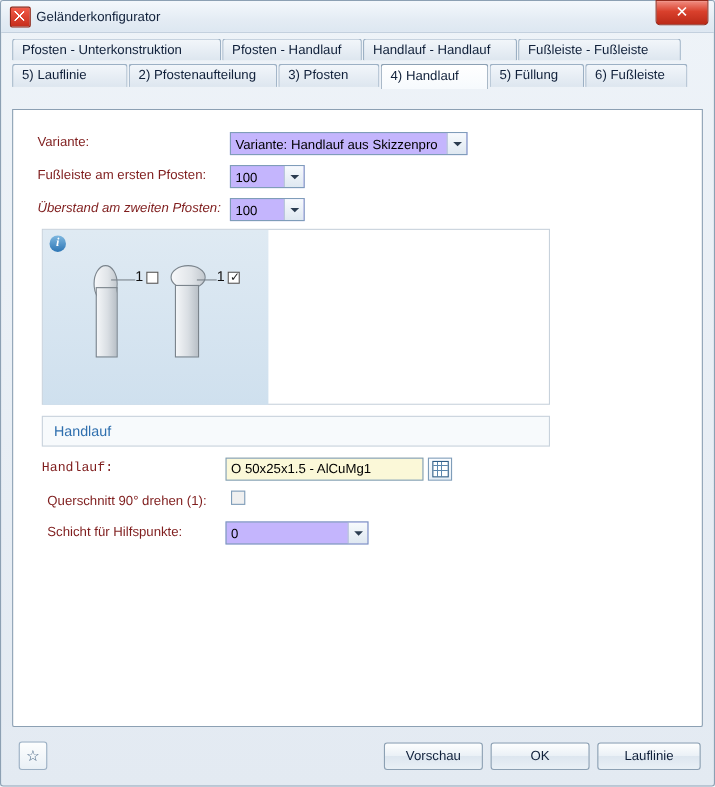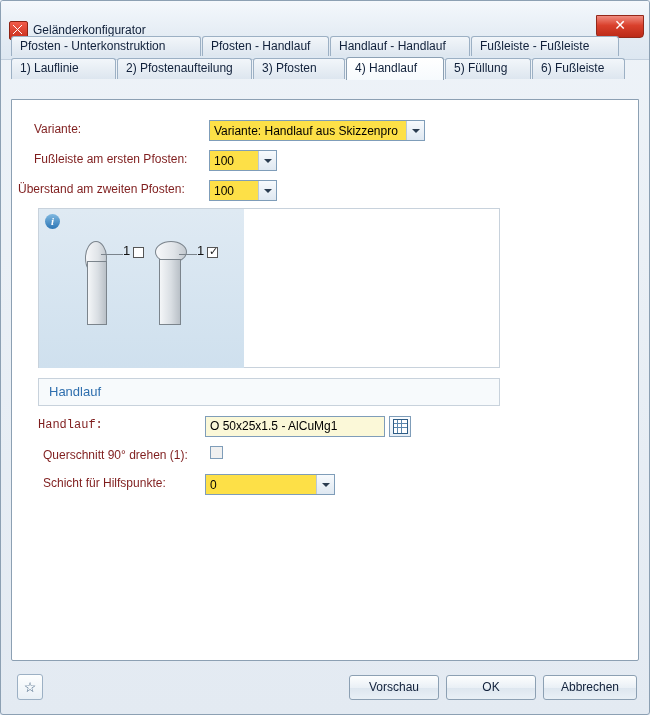--- a/index.html
+++ b/index.html
@@ -28,21 +28,21 @@
     border-radius: 3px;
   }
 
   .titlebar {
     position: relative;
     height: 28px;
     background: linear-gradient(180deg, #f4f8fc 0%, #e4ecf4 60%, #dde7f1 100%);
     border-bottom: 1px solid #c3d0de;
     display: flex;
     align-items: center;
-    padding: 15px 4px;
+    padding: 0 4px;
     border-radius: 2px 2px 0 0;
   }
   .title-icon {
     width: 17px; height: 17px;
     margin: 0 5px 0 4px;
     background: linear-gradient(180deg,#f25c4a 0%, #c62d1b 100%);
     border: 1px solid #8d2213;
     border-radius: 2px;
     position: relative;
   }
@@ -86,21 +86,21 @@
 
   .tabstrip {
     position: absolute;
     left: 10px; top: 6px;
     right: 10px;
     height: 44px;
   }
   .tabrow {
     display: flex;
     height: 21px;
-    align-items: center;
+    align-items: flex-start;
   }
   .tab {
     box-sizing: border-box;
     height: 21px;
     line-height: 19px;
     padding: 0 8px;
     background: linear-gradient(180deg, #f2f6fa 0%, #dde6ef 100%);
     border: 1px solid #9cb0c4;
     border-bottom: none;
     border-radius: 3px 3px 0 0;
@@ -139,21 +139,21 @@
   .lbl {
     font-size: 12px;
     color: #7f1d1d;
   }
 
   
   .combo {
     box-sizing: border-box;
     height: 21px;
     border: 1px solid #7f9db9;
-    background: #fde047;
+    background: #c4b5fd;
     display: inline-flex;
     align-items: center;
     font-size: 12px;
     color: #000;
     padding-left: 4px;
     position: relative;
     cursor: pointer;
     overflow: hidden;
     white-space: nowrap;
   }
@@ -338,21 +338,21 @@
   <div class="content">
 
     <div class="tabstrip">
       <div class="tabrow row1">
         <div class="tab" style="width:190px">Pfosten - Unterkonstruktion</div>
         <div class="tab" style="width:127px">Pfosten - Handlauf</div>
         <div class="tab" style="width:140px">Handlauf - Handlauf</div>
         <div class="tab" style="width:148px">Fußleiste - Fußleiste</div>
       </div>
       <div class="tabrow row2" style="margin-top:2px;">
-        <div class="tab" style="width:105px">1) Lauflinie</div>
+        <div class="tab" style="width:105px">5) Lauflinie</div>
         <div class="tab" style="width:135px">2) Pfostenaufteilung</div>
         <div class="tab" style="width:92px">3) Pfosten</div>
         <div class="tab selected" style="width:98px">4) Handlauf</div>
         <div class="tab" style="width:86px">5) Füllung</div>
         <div class="tab" style="width:93px">6) Fußleiste</div>
       </div>
     </div>
 
     <div class="panel">
 
@@ -369,21 +369,21 @@
       <div class="row" style="left:22px; top:52px;">
         <span class="lbl">Fußleiste am ersten Pfosten:</span>
       </div>
       <div class="combo" style="position:absolute; left:197px; top:50px; width:68px;">
         <span>100</span>
         <span class="arrowbox">
             <span class="caret"></span>
           </span>
       </div>
 
-      <div class="row" style="left:6px; top:82px;">
+      <div class="row" style="left:22px; top:82px;font-style:italic;">
         <span class="lbl">Überstand am zweiten Pfosten:</span>
       </div>
       <div class="combo" style="position:absolute; left:197px; top:80px; width:68px;">
         <span>100</span>
         <span class="arrowbox">
             <span class="caret"></span>
           </span>
       </div>
 
       <div class="imgbox" style="left:26px; top:108px; width:462px; height:160px;">
@@ -431,16 +431,16 @@
           </span>
       </div>
 
     </div>
 
     <div class="fav-btn">
       <span>☆</span>
     </div>
     <div class="footer-btn" style="position:absolute; left:348px; bottom:14px; width:90px;">Vorschau</div>
     <div class="footer-btn" style="position:absolute; left:445px; bottom:14px; width:90px;">OK</div>
-    <div class="footer-btn" style="position:absolute; left:542px; bottom:14px; width:94px;">Abbrechen</div>
+    <div class="footer-btn" style="position:absolute; left:542px; bottom:14px; width:94px;">Lauflinie</div>
 
   </div>
 </div>
 
 </body></html>

